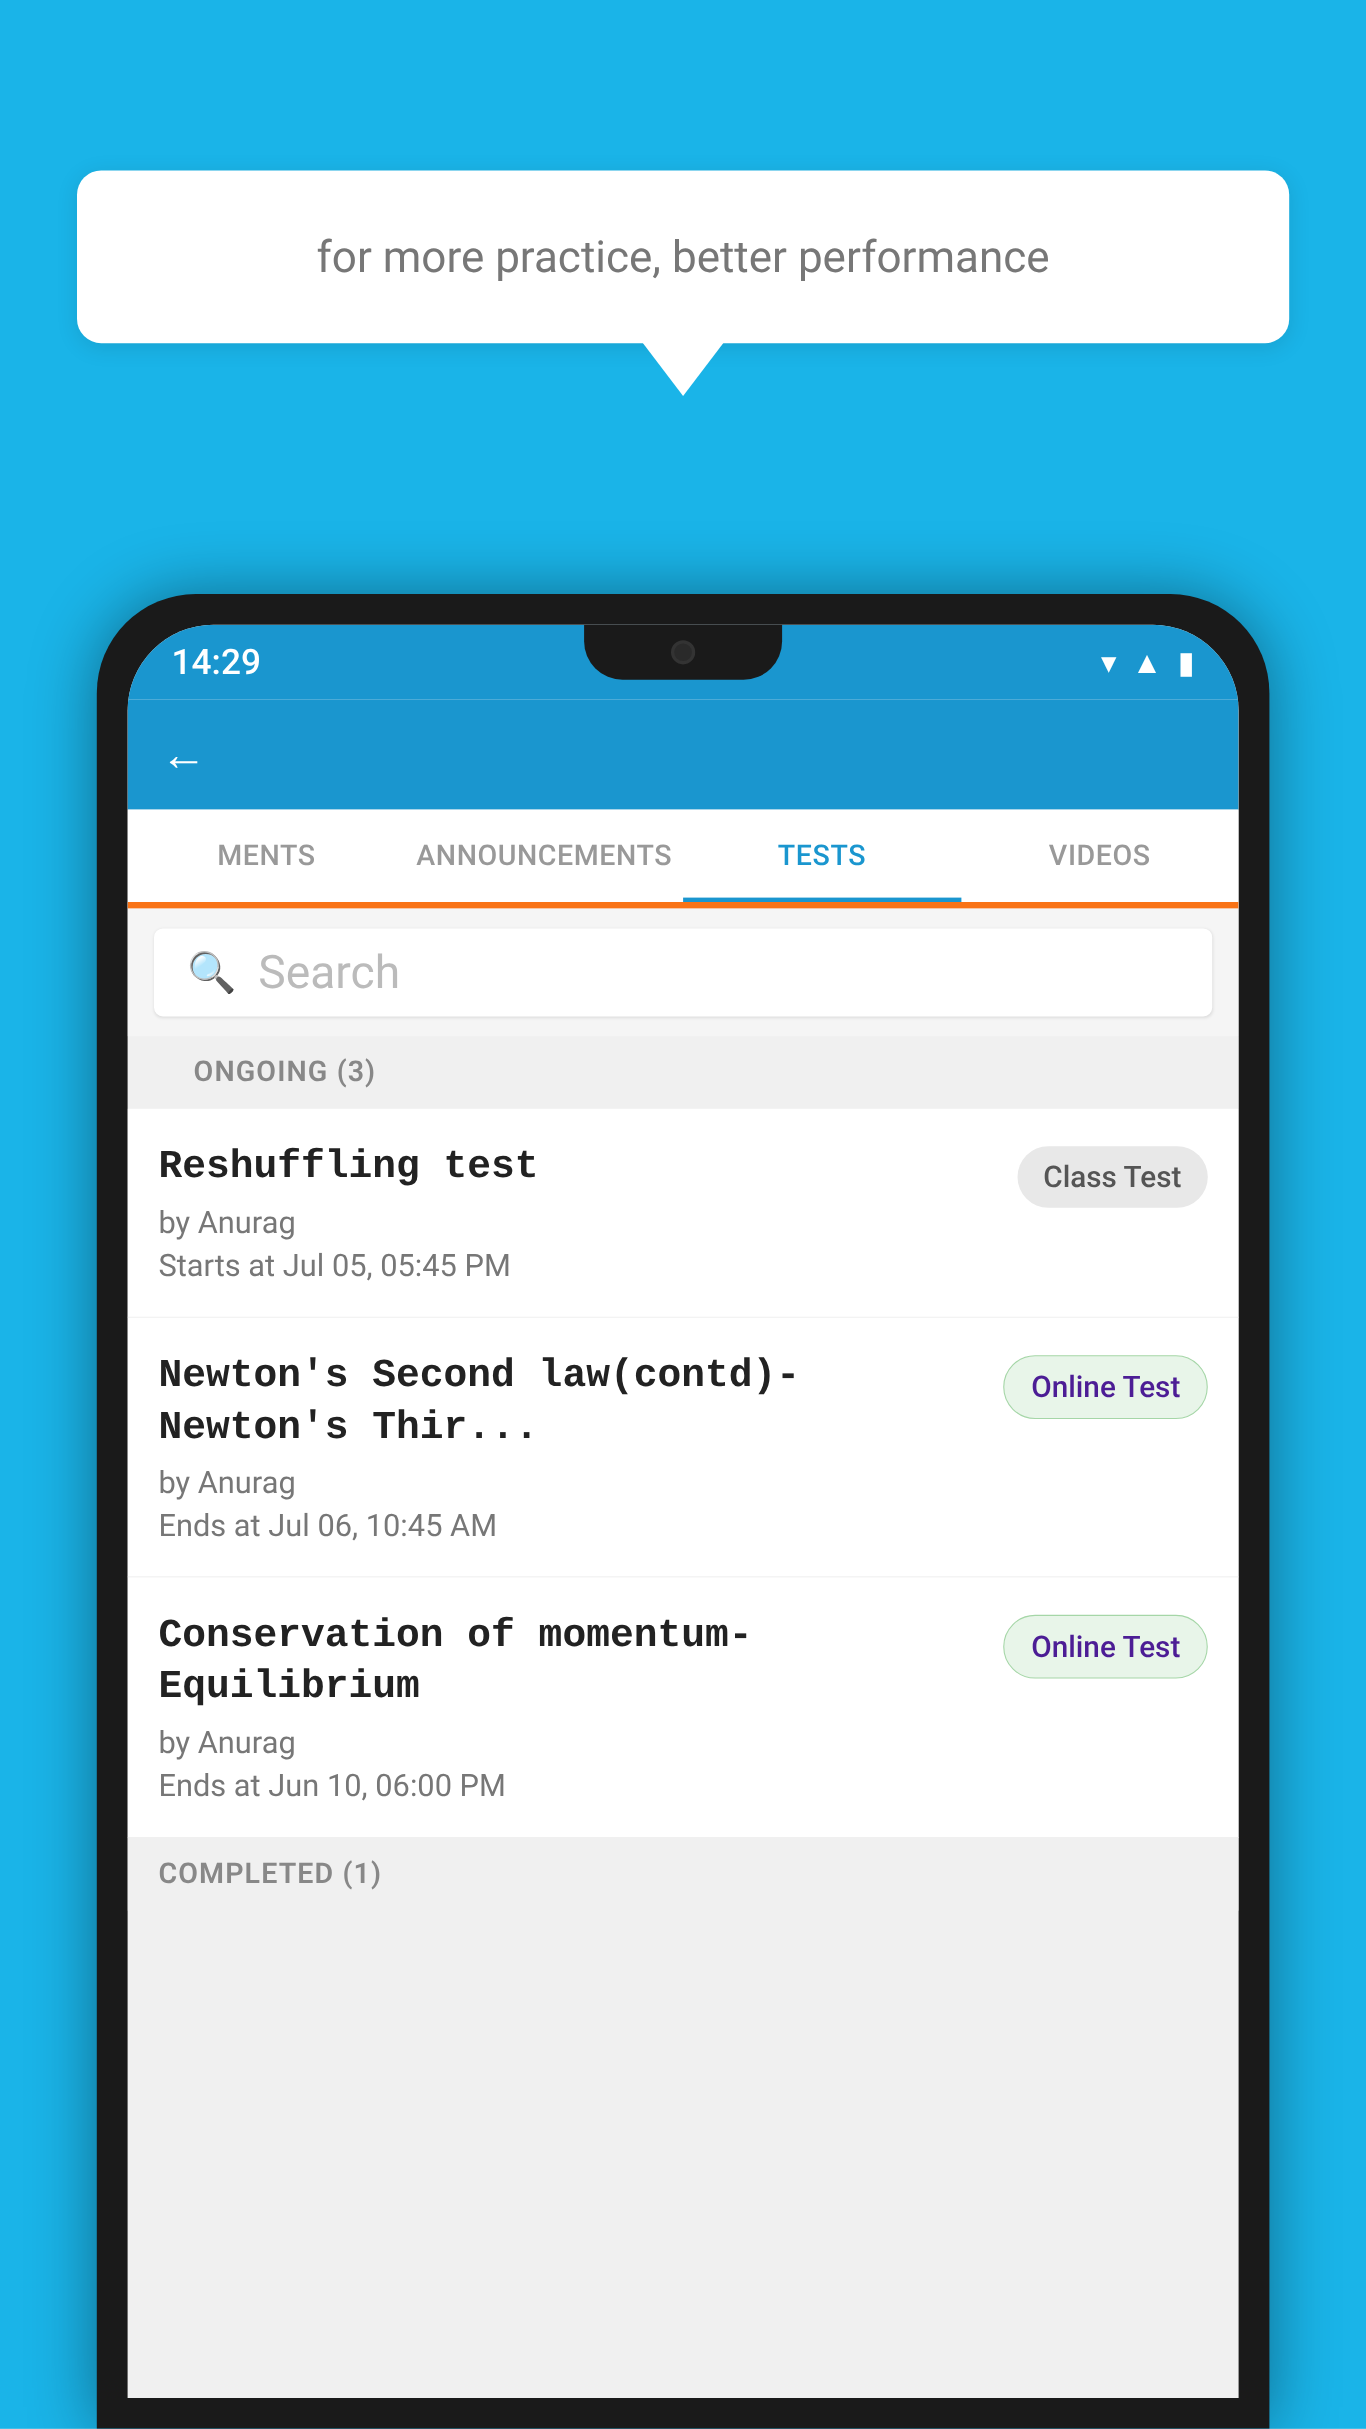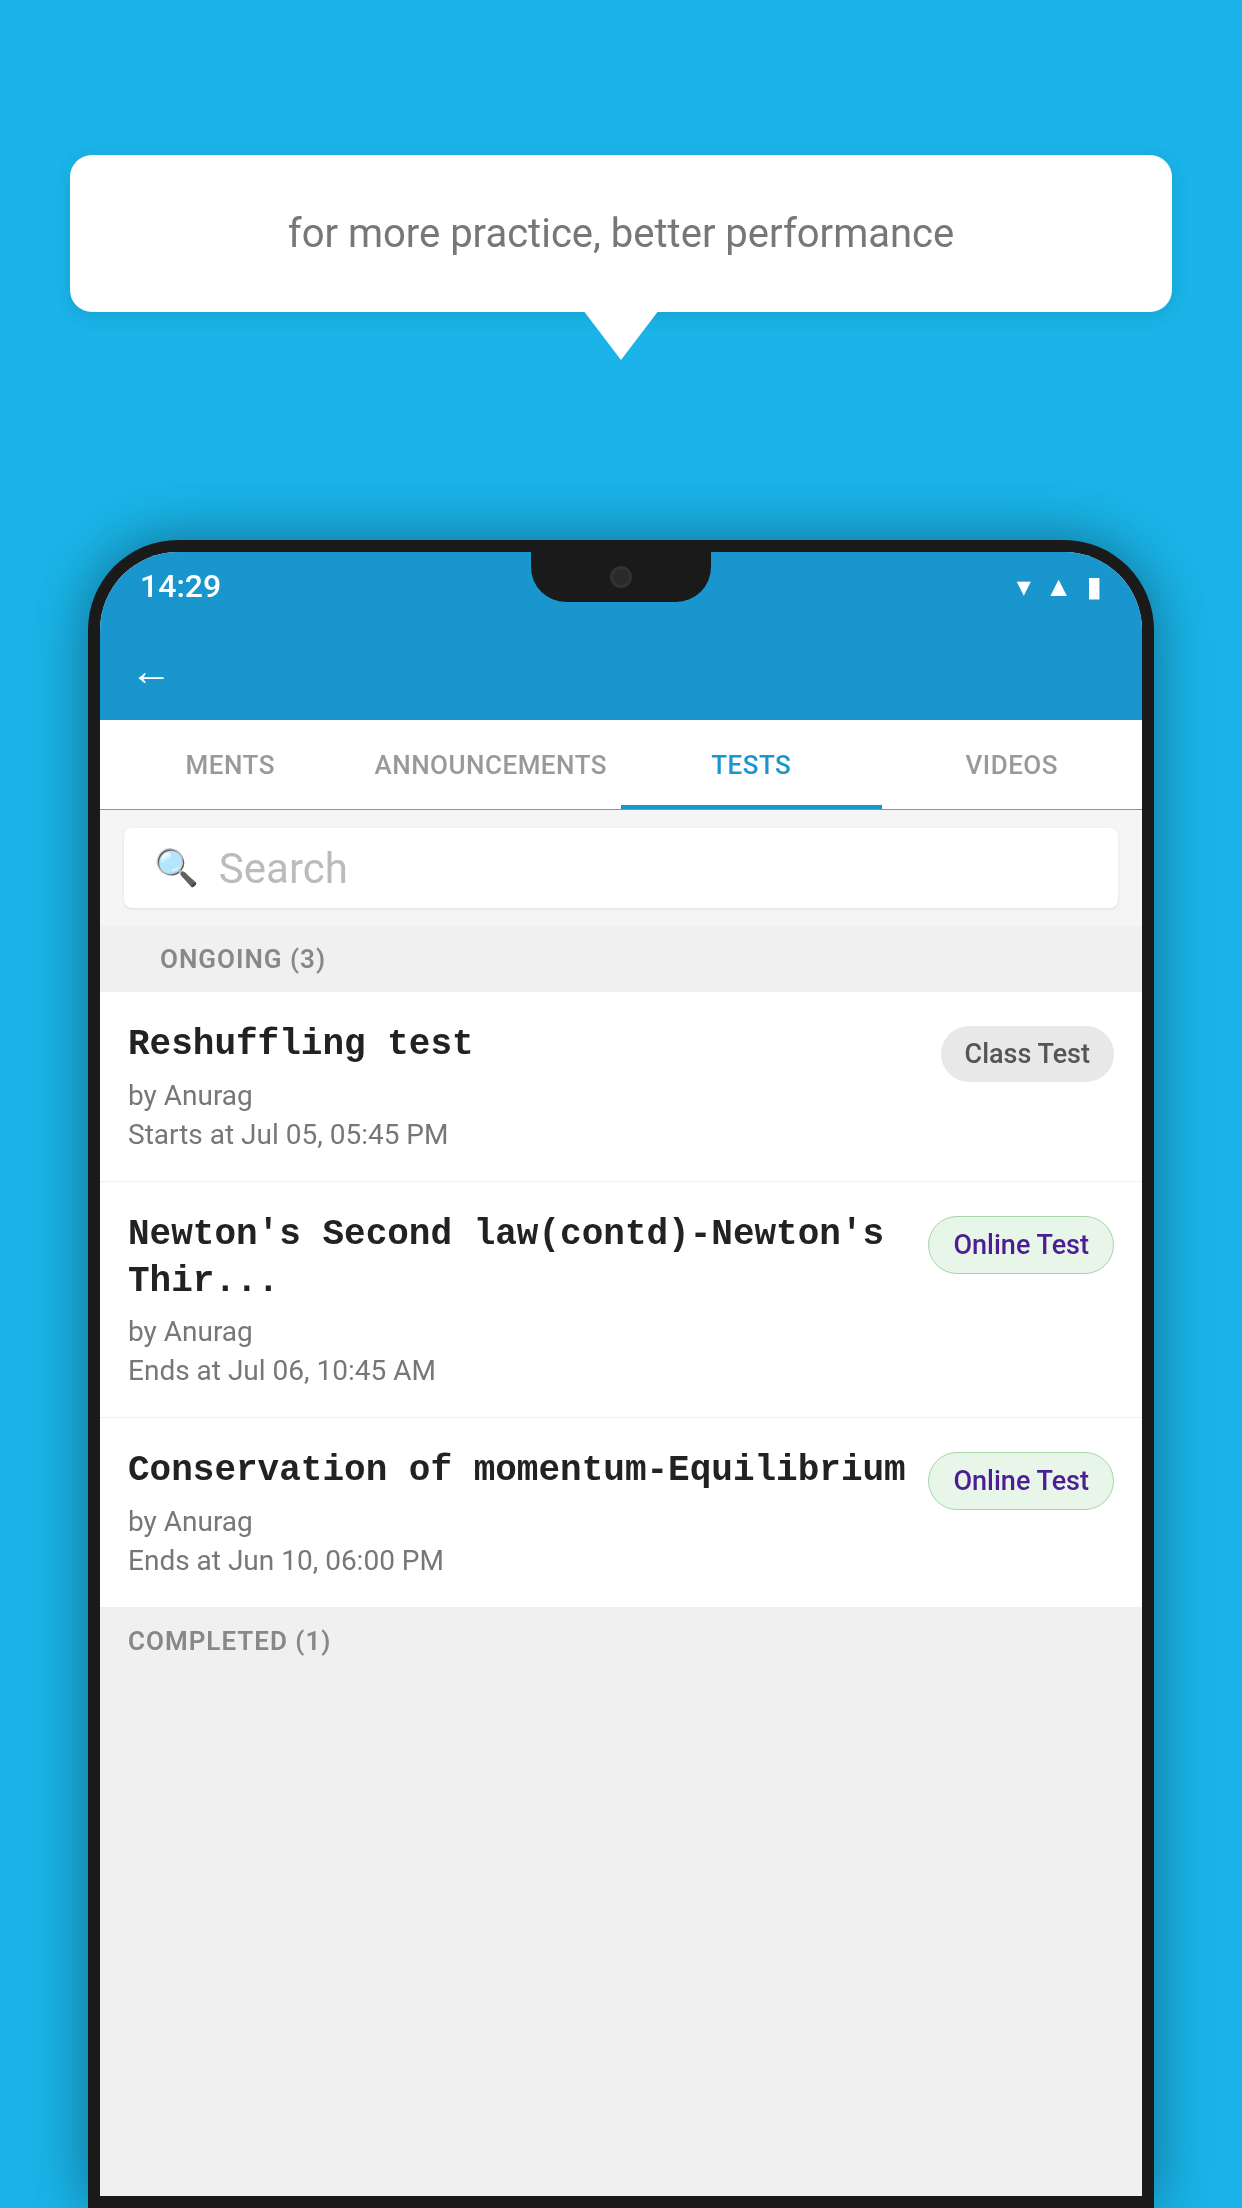--- a/index.html
+++ b/index.html
@@ -60,21 +60,21 @@
 
     
     .phone-frame {
       position: absolute;
       top: 540px;
       left: 88px;
       right: 88px;
       bottom: 0;
       background: #1a1a1a;
       border-radius: 90px 90px 0 0;
-      padding: 12px;
+      padding: 28px;
       box-shadow: 0 0 60px rgba(0,0,0,0.4);
     }
 
     .phone-inner {
       background: #f0f0f0;
       border-radius: 78px 78px 0 0;
       overflow: hidden;
       height: 100%;
       position: relative;
     }
@@ -154,21 +154,21 @@
       font-size: 46px;
       font-weight: 400;
     }
 
     
     .tabs-bar {
       background: white;
       display: flex;
       align-items: stretch;
       height: 90px;
-      border-bottom: 1px solid #f97316;
+      border-bottom: 6px solid #f97316;
       overflow: hidden;
     }
 
     .tab-item {
       flex: 1;
       display: flex;
       align-items: center;
       justify-content: center;
       font-size: 26px;
       font-weight: 500;

